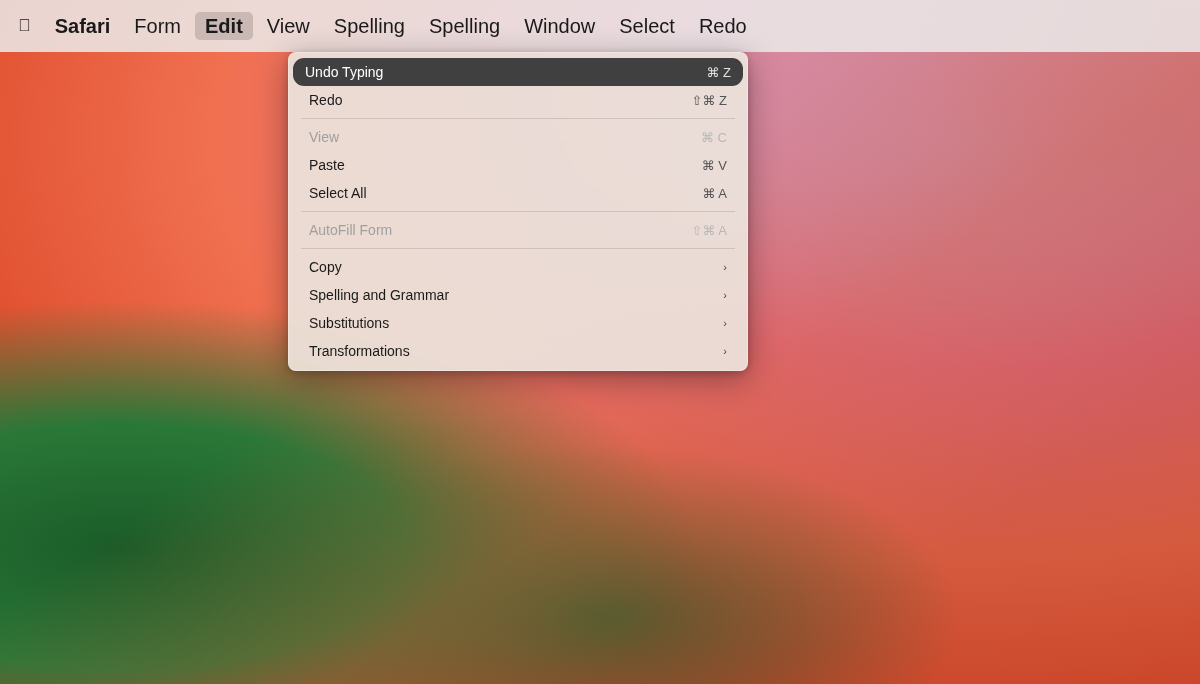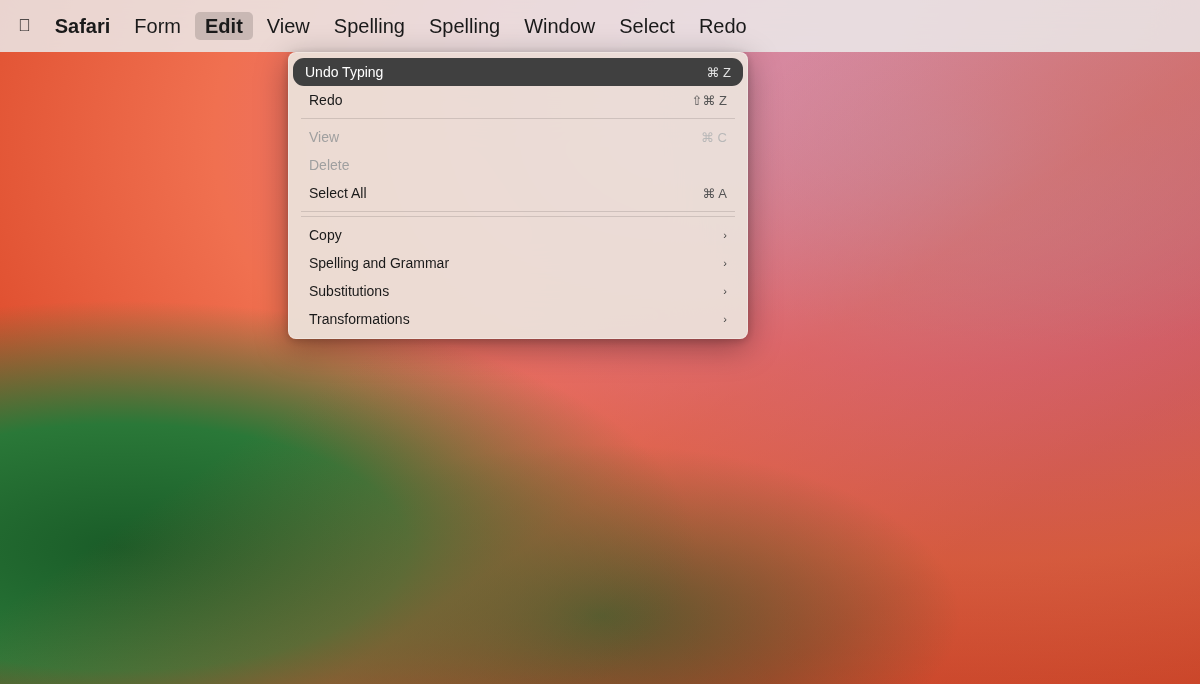--- a/index.html
+++ b/index.html
@@ -196,34 +196,38 @@
   </div>
 
   <div class="menu-separator"></div>
 
 
   <div class="menu-item disabled">
     <span class="label">View</span>
     <span class="shortcut">⌘ C</span>
   </div>
 
-
-
-  <div class="menu-item disabled">
-    <span class="label">Delete</span>
-    <span class="shortcut"></span>
-  </div>
+  <div class="menu-item">
+    <span class="label bold">Paste</span>
+    <span class="shortcut">⌘ V</span>
+  </div>
+
+
 
   <div class="menu-item">
     <span class="label bold">Select All</span>
     <span class="shortcut">⌘ A</span>
   </div>
 
   <div class="menu-separator"></div>
 
+  <div class="menu-item disabled">
+    <span class="label">AutoFill Form</span>
+    <span class="shortcut">⇧⌘ A</span>
+  </div>
 
   <div class="menu-separator"></div>
 
   <div class="menu-item">
     <span class="label bold">Copy</span>
     <span class="chevron">›</span>
   </div>
 
   <div class="menu-item">
     <span class="label bold">Spelling and Grammar</span>

